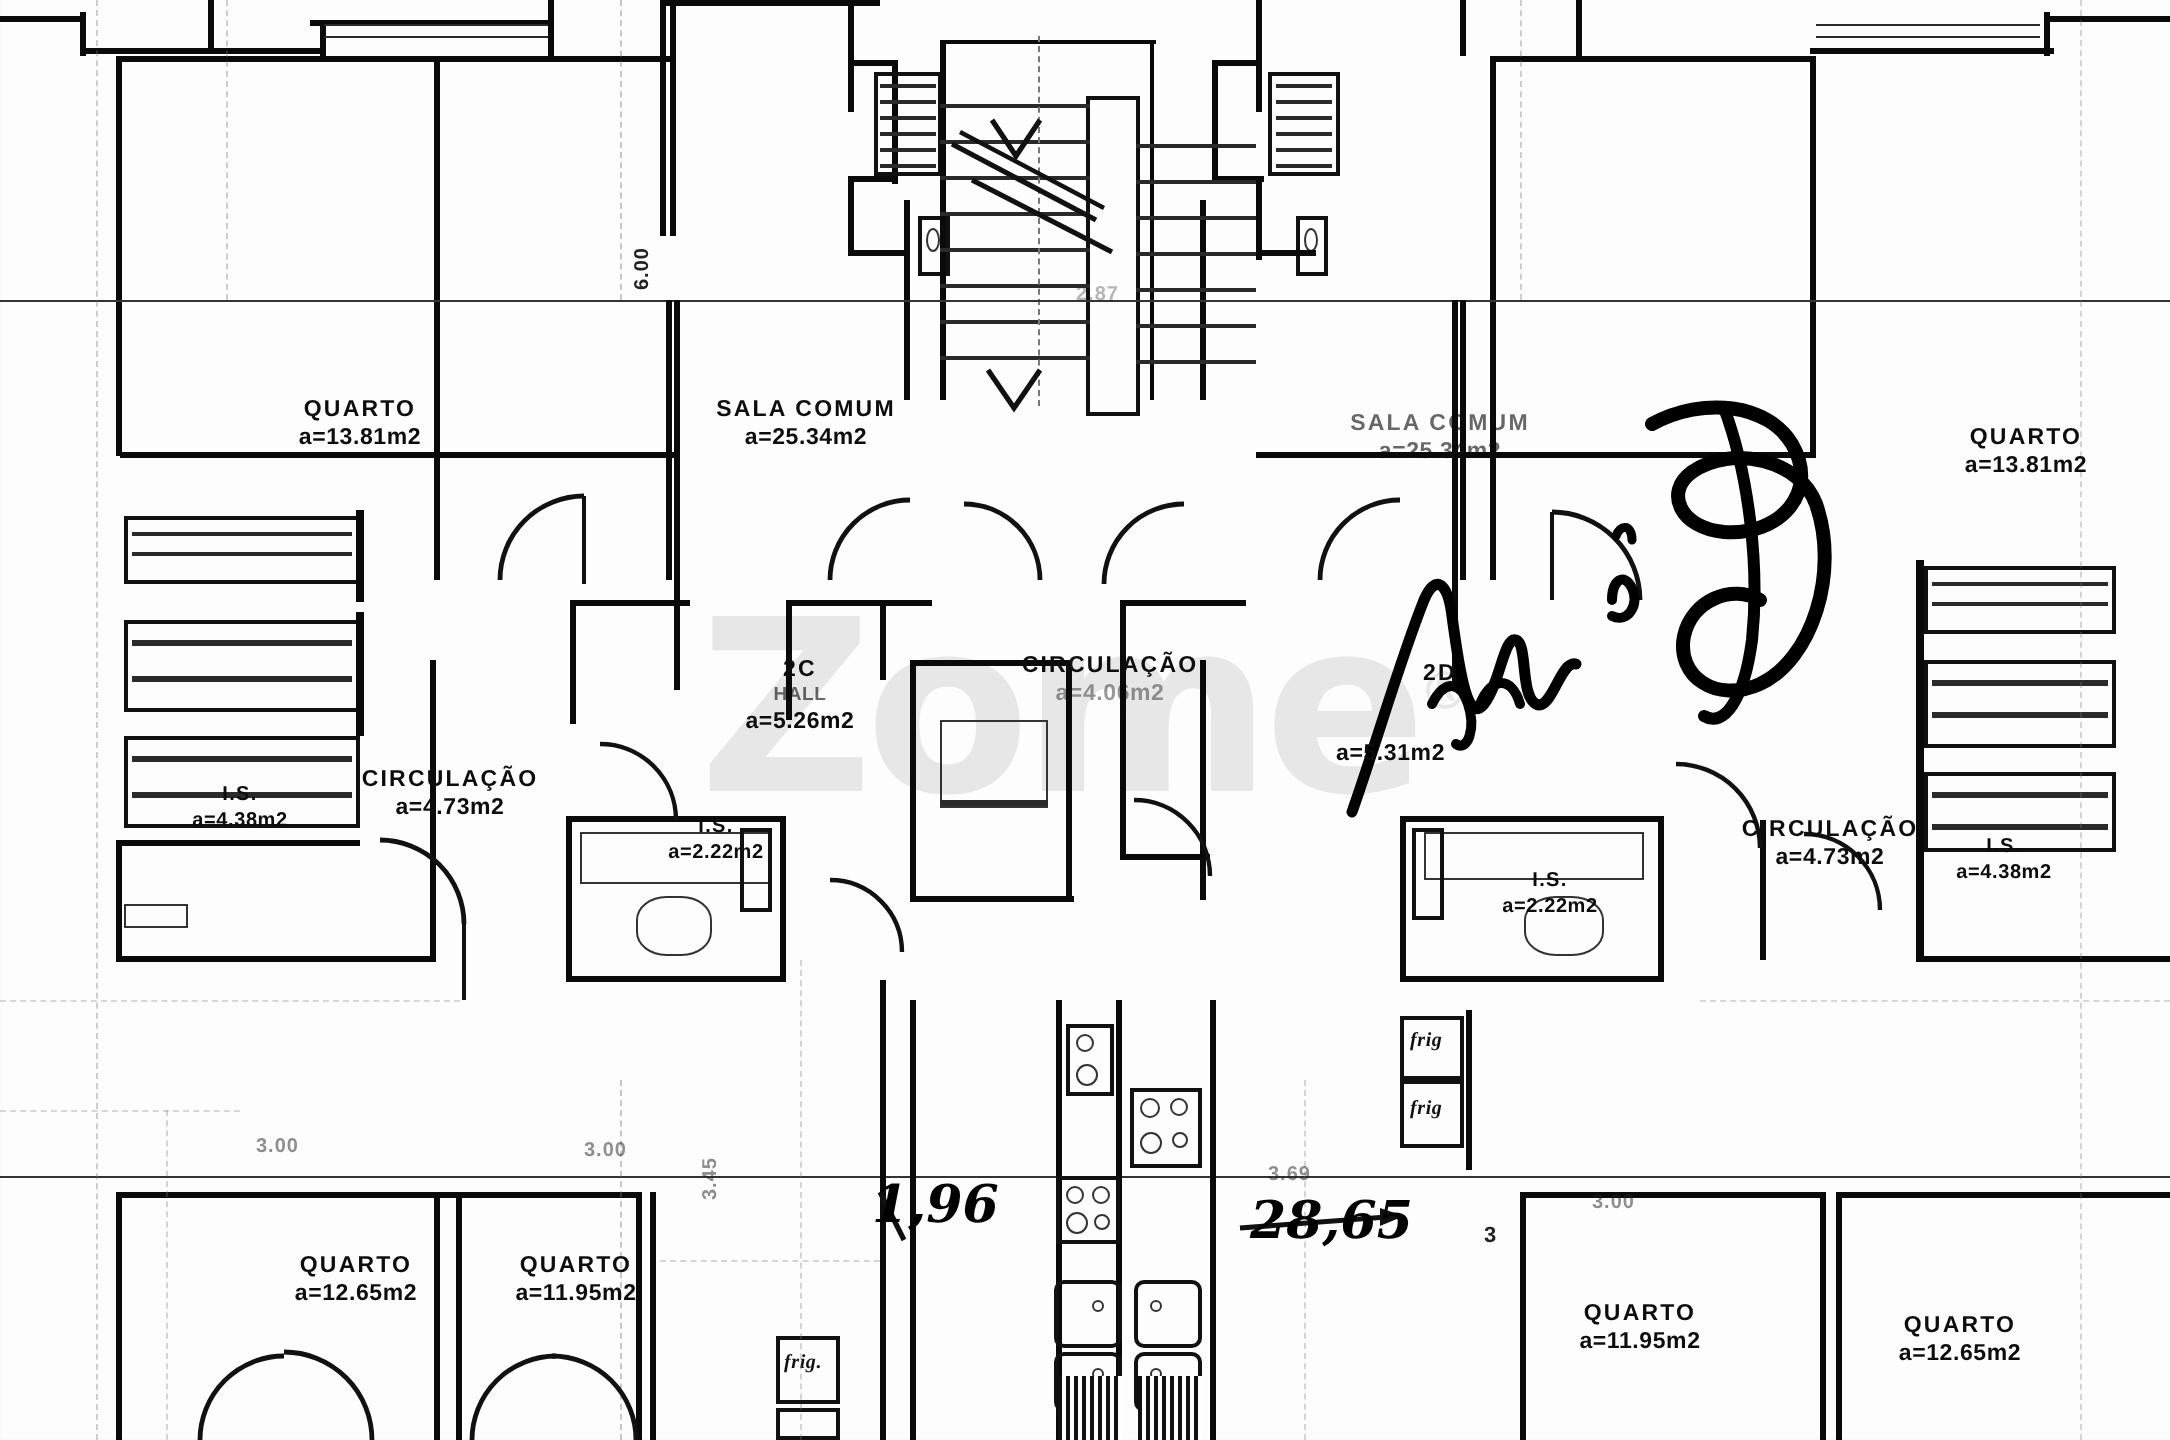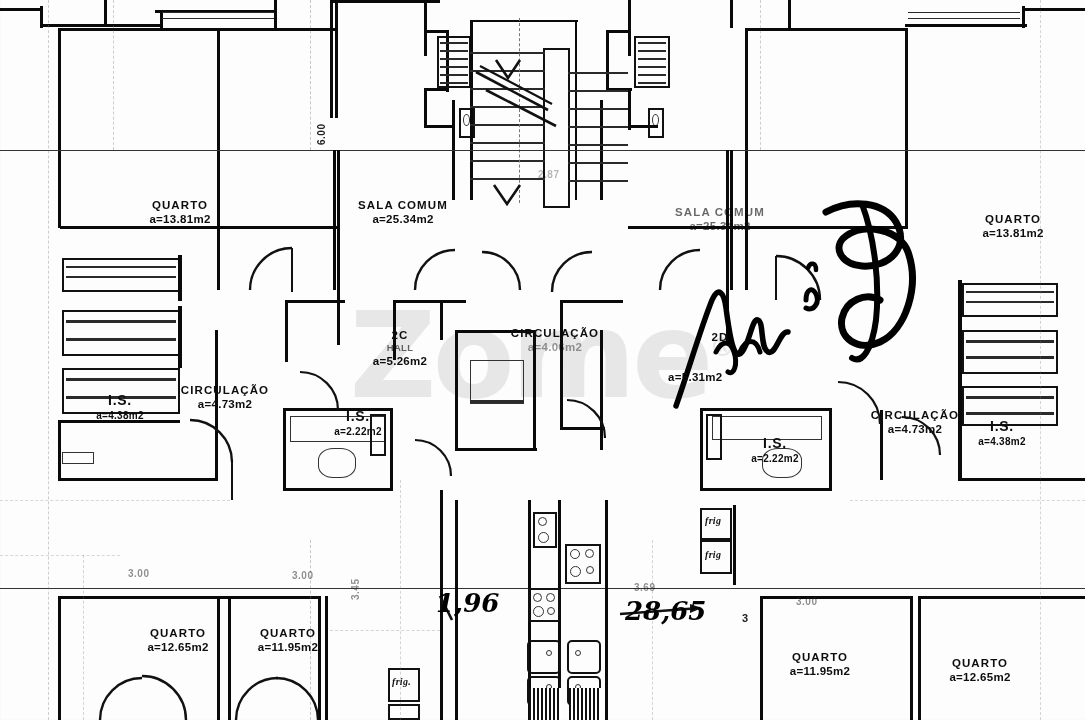--- a/index.html
+++ b/index.html
@@ -32,32 +32,32 @@
     position:absolute;
     color:#0d0d0d;
     font-family:"Liberation Sans",sans-serif;
     text-align:center;
     white-space:nowrap;
     letter-spacing:0.5px;
     line-height:1.25;
   }
   .lab .nm{display:block;font-size:11.5px;font-weight:700;letter-spacing:1.1px;}
   .lab .ar{display:block;font-size:11.5px;font-weight:700;letter-spacing:0.3px;}
-  .lab.sm .nm{font-size:14px;letter-spacing:0.7px;}
+  .lab.sm .nm{font-size:10px;letter-spacing:0.7px;}
   .lab.sm .ar{font-size:10px;}
   .faint{opacity:.62;}
   .vfaint{opacity:.42;}
   
   .dim{
     position:absolute;color:#222;font-size:10px;font-weight:700;
     font-family:"Liberation Sans",sans-serif;white-space:nowrap;letter-spacing:.5px;
   }
   .dim.rot{transform:rotate(-90deg);transform-origin:left top;}
   .dimfaint{opacity:.5;}
-  .dimvf{opacity:.32;margin-top:27px;}
+  .dimvf{opacity:.32;}
   
   .appl{
     position:absolute;font-size:10px;color:#111;font-family:"Liberation Serif",serif;
     font-style:italic;font-weight:600;letter-spacing:.3px;
   }
   
   .hand{
     position:absolute;color:#000;
     font-family:"DejaVu Serif",serif;font-style:italic;font-weight:700;
     white-space:nowrap;

